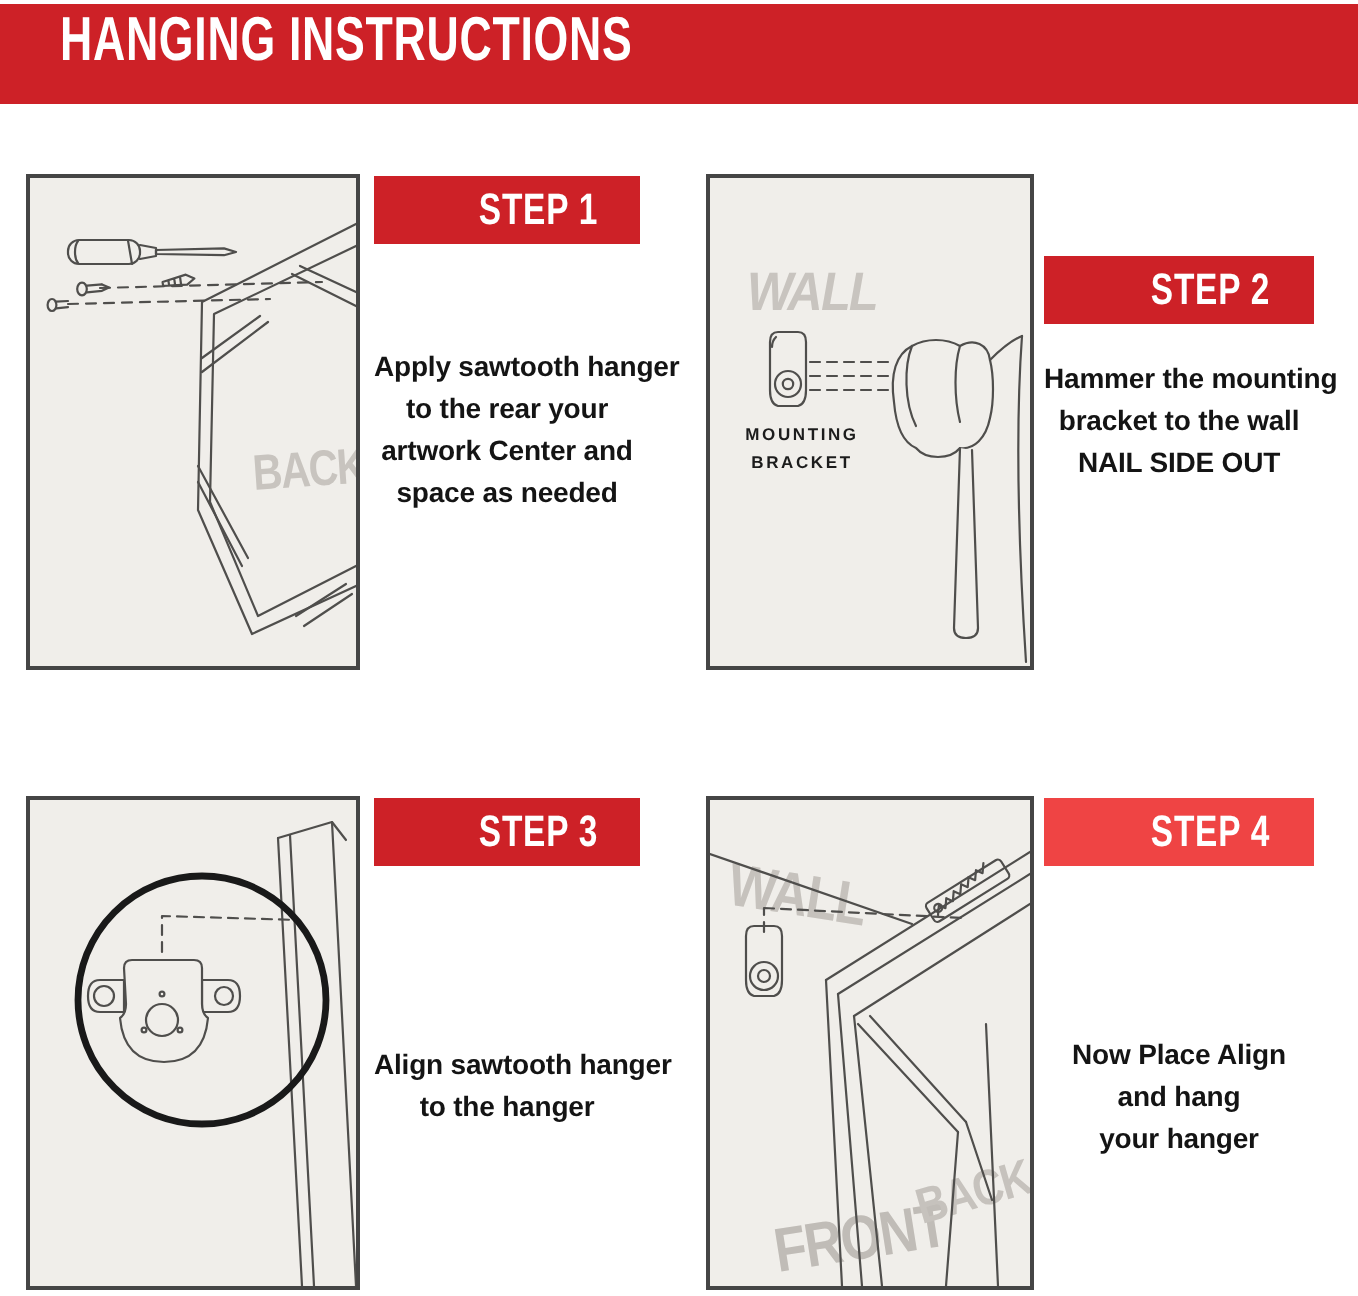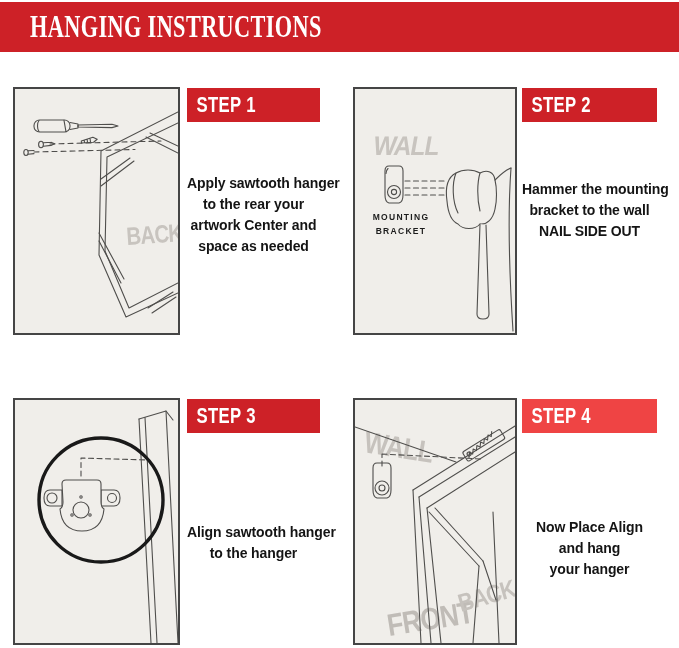--- a/index.html
+++ b/index.html
@@ -1,42 +1,42 @@
 <!DOCTYPE html>
 <html><head>
 <meta charset="utf-8">
 <style>
   html,body{margin:0;padding:0;background:#ffffff;}
   .page{position:relative;width:679px;height:648px;background:#ffffff;
         font-family:"Liberation Sans",sans-serif;overflow:hidden;}
   .header{position:absolute;left:0;top:2px;width:679px;height:50px;
-          display:flex;align-items:center;font-family:Liberation Serif, serif;}
+          display:flex;align-items:flex-start;}
   .header-title{color:#ffffff;font-weight:bold;font-size:31px;white-space:nowrap;
           letter-spacing:0.5px;transform:scaleX(0.72);transform-origin:0 50%;
           margin-left:30px;}
   .panel{position:absolute;}
   .illu{position:absolute;left:0;top:0;background:#f0eeea;border:2px solid #454545;
         overflow:hidden;}
   .banner{position:absolute;top:1px;height:34px;display:flex;align-items:center;
-          }
+          justify-content:center;padding-left:32px;}
   .banner-label{color:#ffffff;font-weight:bold;font-size:22px;white-space:nowrap;
           letter-spacing:0.5px;transform:scaleX(0.76);}
   .instr{position:absolute;text-align:center;font-weight:bold;font-size:14px;
           line-height:21px;color:#141414;letter-spacing:-0.1px;}
   .instr div{white-space:nowrap;}
   
   .p1{left:13px;top:87px;width:307px;height:248px;}
   .p2{left:353px;top:87px;width:304px;height:248px;}
   .p3{left:13px;top:398px;width:307px;height:247px;}
   .p4{left:353px;top:398px;width:304px;height:247px;}
   .p1 .illu,.p3 .illu{width:163px;height:244px;}
   .p2 .illu,.p4 .illu{width:160px;height:244px;}
   .p3 .illu,.p4 .illu{height:243px;}
   .p1 .banner{left:174px;right:0;}
-  .p2 .banner{left:169px;right:0;}
+  .p2 .banner{left:169px;right:0;margin-top:40px;}
   .p3 .banner{left:174px;right:0;}
   .p4 .banner{left:169px;right:0;}
   .p1 .instr{left:174px;right:0;top:86px;}
   .p2 .instr{left:169px;right:0;top:92px;}
   .p3 .instr{left:174px;right:0;top:124px;}
   .p4 .instr{left:169px;right:0;top:119px;}
   svg text{stroke:none;font-family:"Liberation Sans",sans-serif;}
 </style>
 </head>
 <body>

